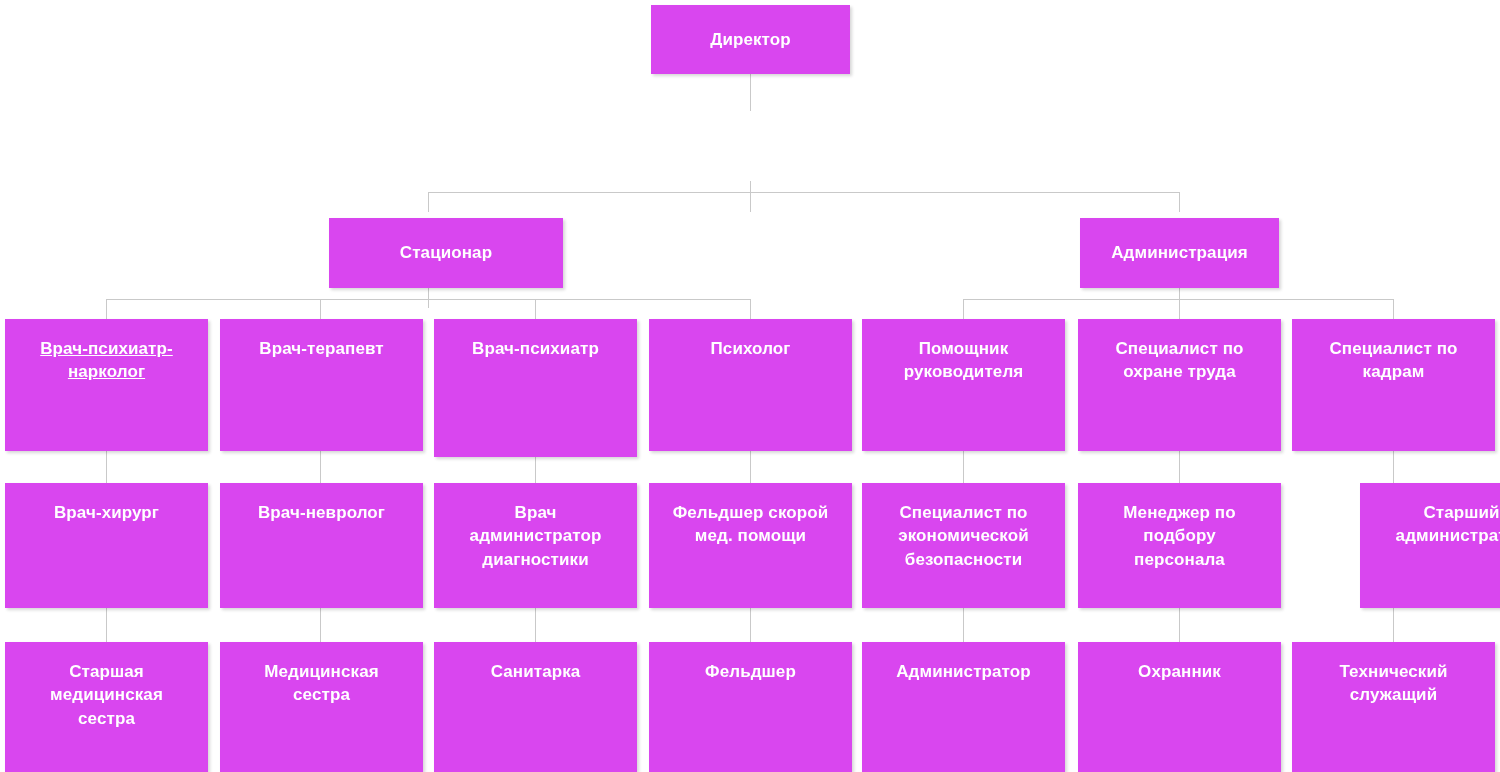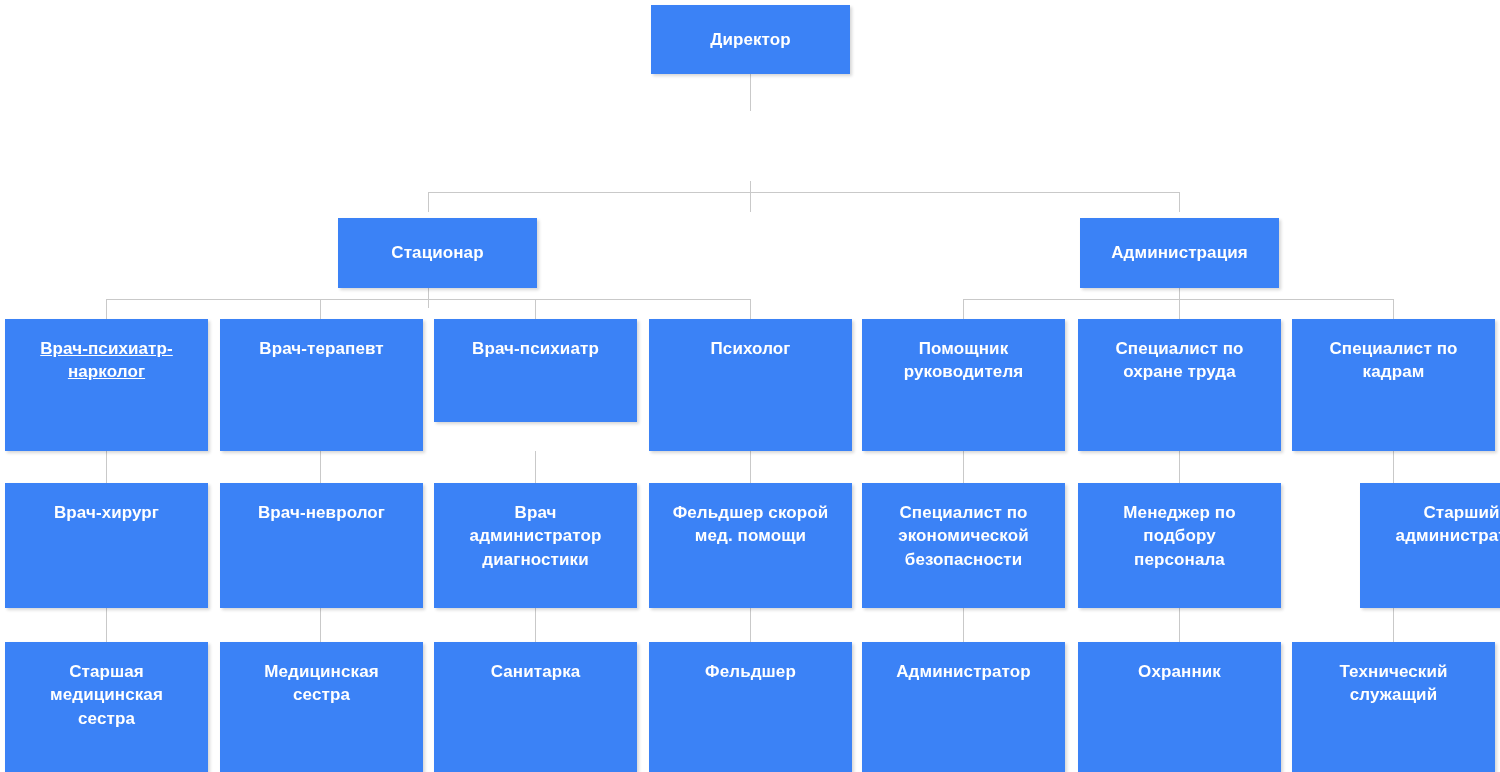--- a/index.html
+++ b/index.html
@@ -11,21 +11,21 @@
     position: relative;
     width: 1500px;
     height: 772px;
     background: #ffffff;
     font-family: "Liberation Sans", sans-serif;
     overflow: hidden;
   }
   .node {
     position: absolute;
     box-sizing: border-box;
-    background: #3b82f6;
+    background: #d946ef;
     color: #ffffff;
     font-weight: bold;
     font-size: 17px;
     line-height: 1.38;
     text-align: center;
     display: flex;
     align-items: flex-start;
     justify-content: center;
     padding: 18px 8px 8px 8px;
     box-shadow: 2px 2px 3px rgba(0,0,0,0.16);
@@ -86,35 +86,35 @@
   <div class="conn v" style="left:750px; top:608px; height:34px;"></div>
   <div class="conn v" style="left:963px; top:608px; height:34px;"></div>
   <div class="conn v" style="left:1179px; top:608px; height:34px;"></div>
   <div class="conn v" style="left:1393px; top:608px; height:34px;"></div>
 
   <div class="node mid" style="left:651px; top:5px; width:199px; height:69px;">
     <span class="node-label">Директор</span>
   </div>
 
 
-  <div class="node mid" style="left:329px; top:218px; width:199px; height:70px;margin-left:9px;">
+  <div class="node mid" style="left:329px; top:218px; width:234px; height:70px;">
     <span class="node-label">Стационар</span>
   </div>
   <div class="node mid" style="left:1080px; top:218px; width:199px; height:70px;">
     <span class="node-label">Администрация</span>
   </div>
 
   <div class="node" style="left:5px; top:319px; width:203px; height:132px;text-decoration:underline;">
     <span class="node-label">Врач-психиатр-
 нарколог</span>
   </div>
   <div class="node" style="left:220px; top:319px; width:203px; height:132px;">
     <span class="node-label">Врач-терапевт</span>
   </div>
-  <div class="node" style="left:434px; top:319px; width:203px; height:103px;">
+  <div class="node" style="left:434px; top:319px; width:203px; height:138px;">
     <span class="node-label">Врач-психиатр</span>
   </div>
   <div class="node" style="left:649px; top:319px; width:203px; height:132px;">
     <span class="node-label">Психолог</span>
   </div>
   <div class="node" style="left:862px; top:319px; width:203px; height:132px;">
     <span class="node-label">Помощник
 руководителя</span>
   </div>
   <div class="node" style="left:1078px; top:319px; width:203px; height:132px;">

